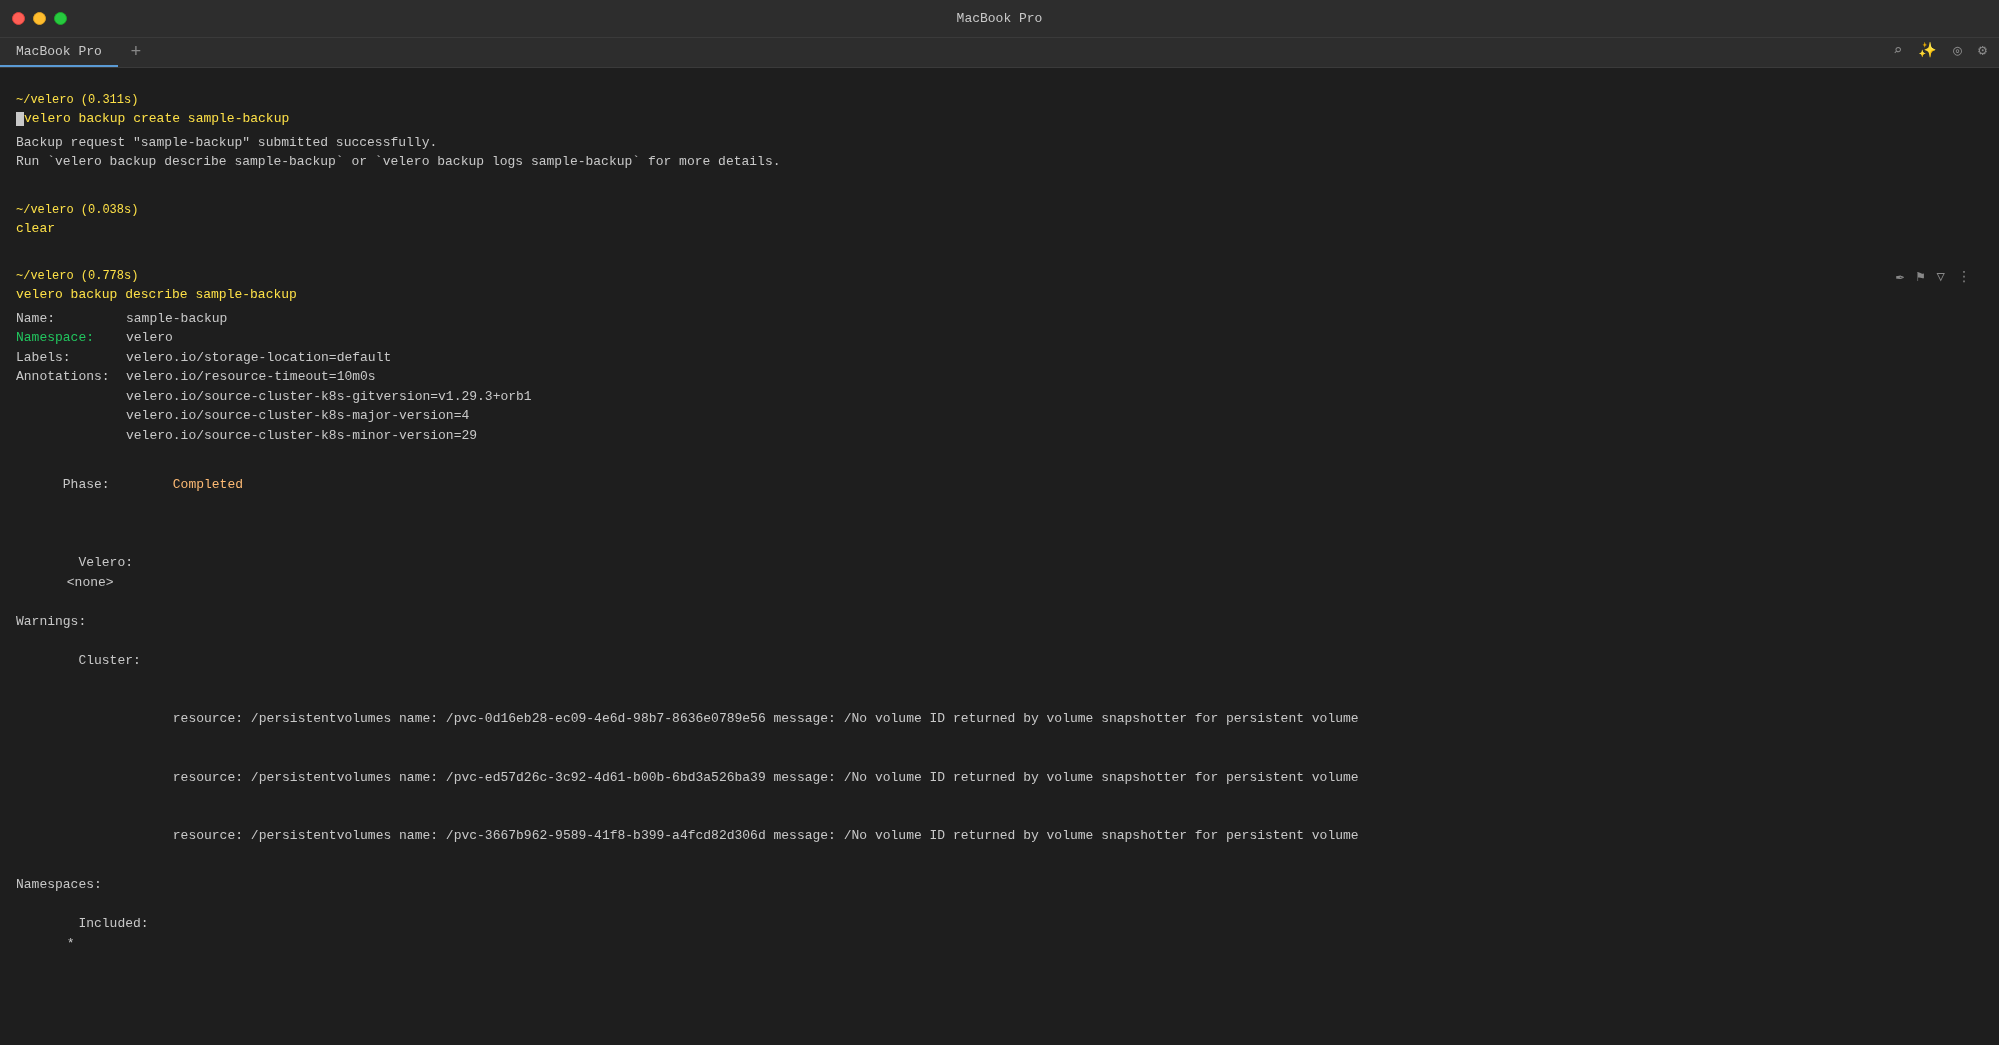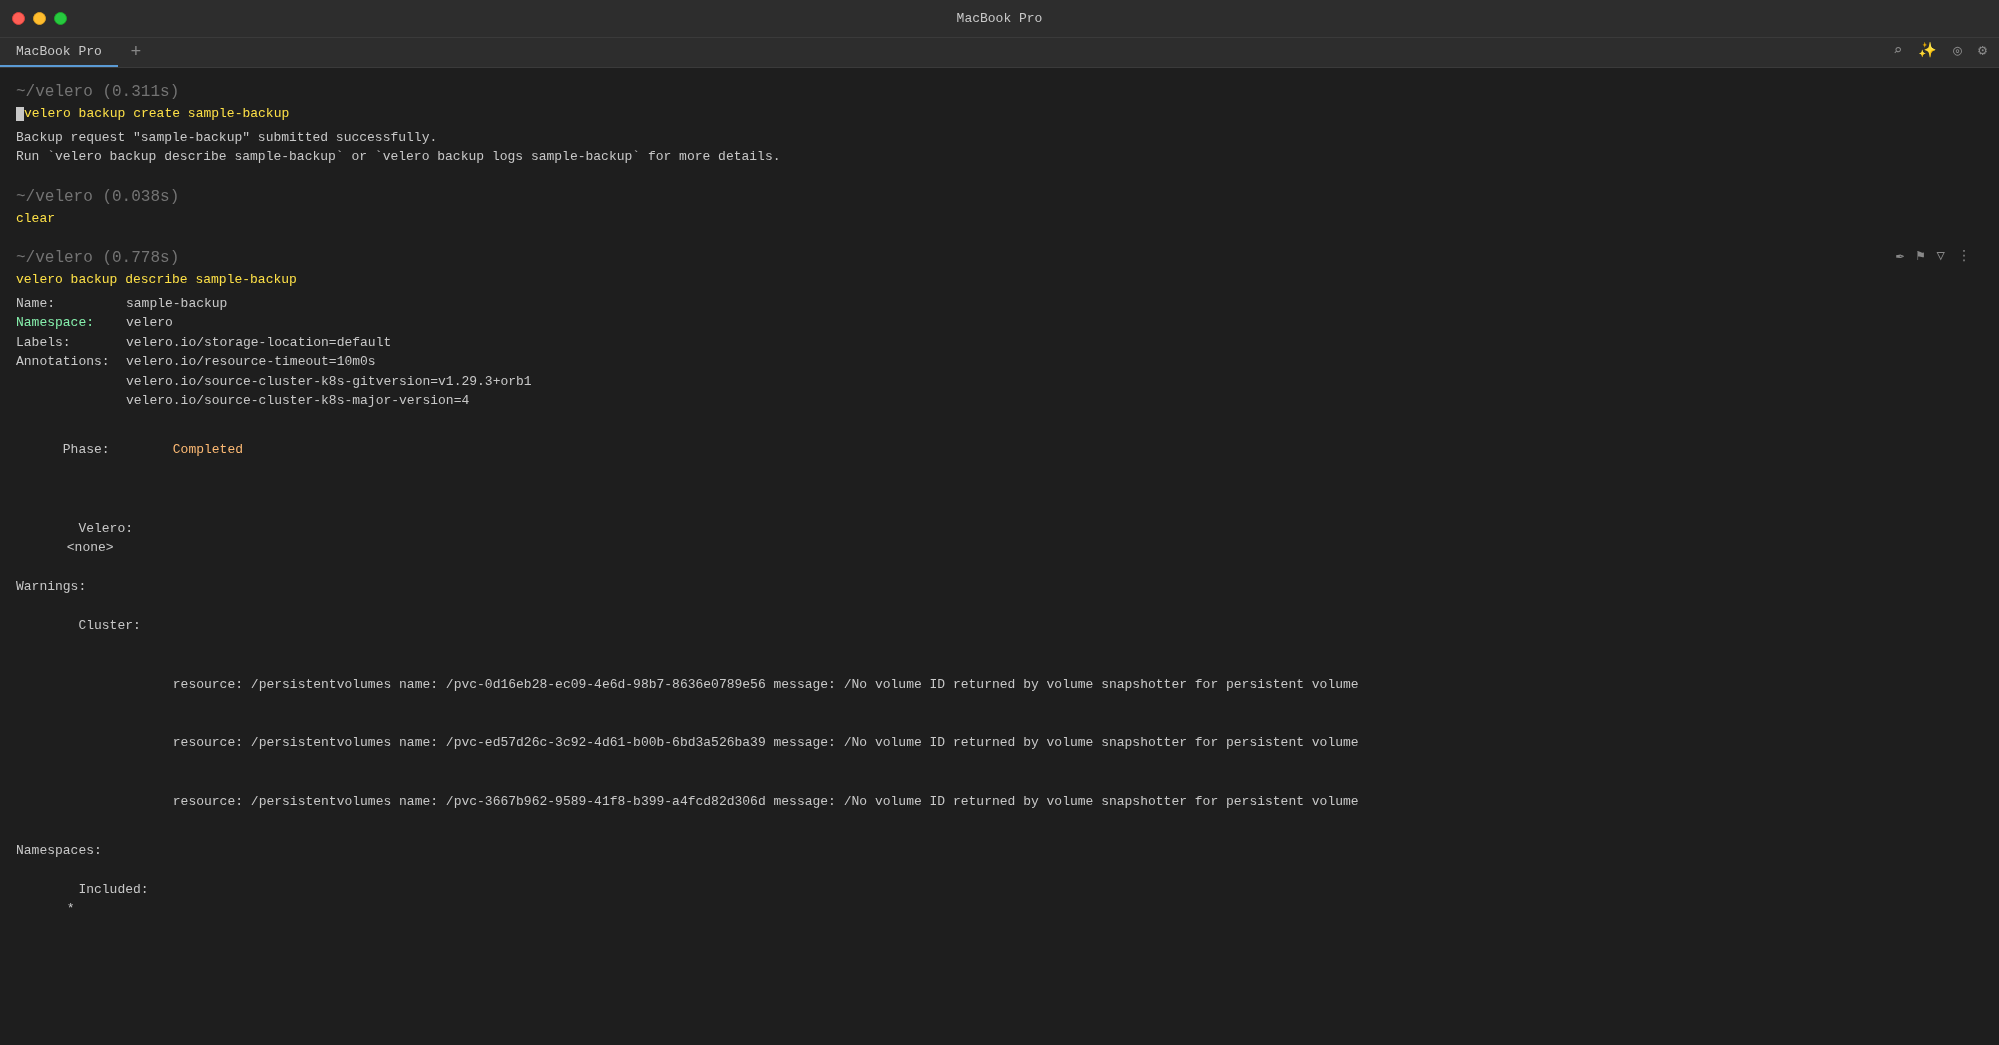--- a/index.html
+++ b/index.html
@@ -102,23 +102,23 @@
       padding: 8px 16px;
       min-height: calc(1045px - 68px);
       background: #1e1e1e;
     }
 
     .cmd-block {
       margin-bottom: 4px;
     }
 
     .prompt-line {
-      color: #737373;
-      font-size: 16px;
-      margin-top: 4px;
+      color: #fde047;
+      font-size: 12px;
+      margin-top: 15px;
     }
 
     .command-line {
       color: #fde047;
       margin-bottom: 4px;
     }
 
     .output-line {
       color: #c8c8c8;
       white-space: pre;
@@ -210,25 +210,26 @@
       <span class="action-icon">✒</span>
       <span class="action-icon">⚑</span>
       <span class="action-icon">▽</span>
       <span class="action-icon">⋮</span>
     </div>
     <div class="prompt-line">~/velero (0.778s)</div>
     <div class="command-line">velero backup describe sample-backup</div>
 
     <div>
       <div class="output-line"><span style="color:#c8c8c8;display:inline-block;width:110px">Name:</span><span>sample-backup</span></div>
-      <div class="output-line"><span style="color:#86efac;display:inline-block;width:110px">Namespace:</span><span>velero</span></div>
+      <div class="output-line"><span style="color:#22c55e;display:inline-block;width:110px">Namespace:</span><span>velero</span></div>
       <div class="output-line"><span style="color:#c8c8c8;display:inline-block;width:110px">Labels:</span><span>velero.io/storage-location=default</span></div>
       <div class="output-line"><span style="color:#c8c8c8;display:inline-block;width:110px">Annotations:</span><span>velero.io/resource-timeout=10m0s</span></div>
       <div class="output-line"><span style="display:inline-block;width:110px"></span><span>velero.io/source-cluster-k8s-gitversion=v1.29.3+orb1</span></div>
       <div class="output-line"><span style="display:inline-block;width:110px"></span><span>velero.io/source-cluster-k8s-major-version=4</span></div>
+      <div class="output-line"><span style="display:inline-block;width:110px"></span><span>velero.io/source-cluster-k8s-minor-version=29</span></div>
     </div>
 
     <div class="spacer"></div>
 
     <div class="output-line">
       <span style="color:#c8c8c8;display:inline-block;width:110px">Phase:</span><span style="color:#fdba74">Completed</span>
     </div>
 
     <div class="spacer"></div>
     <div class="spacer"></div>

